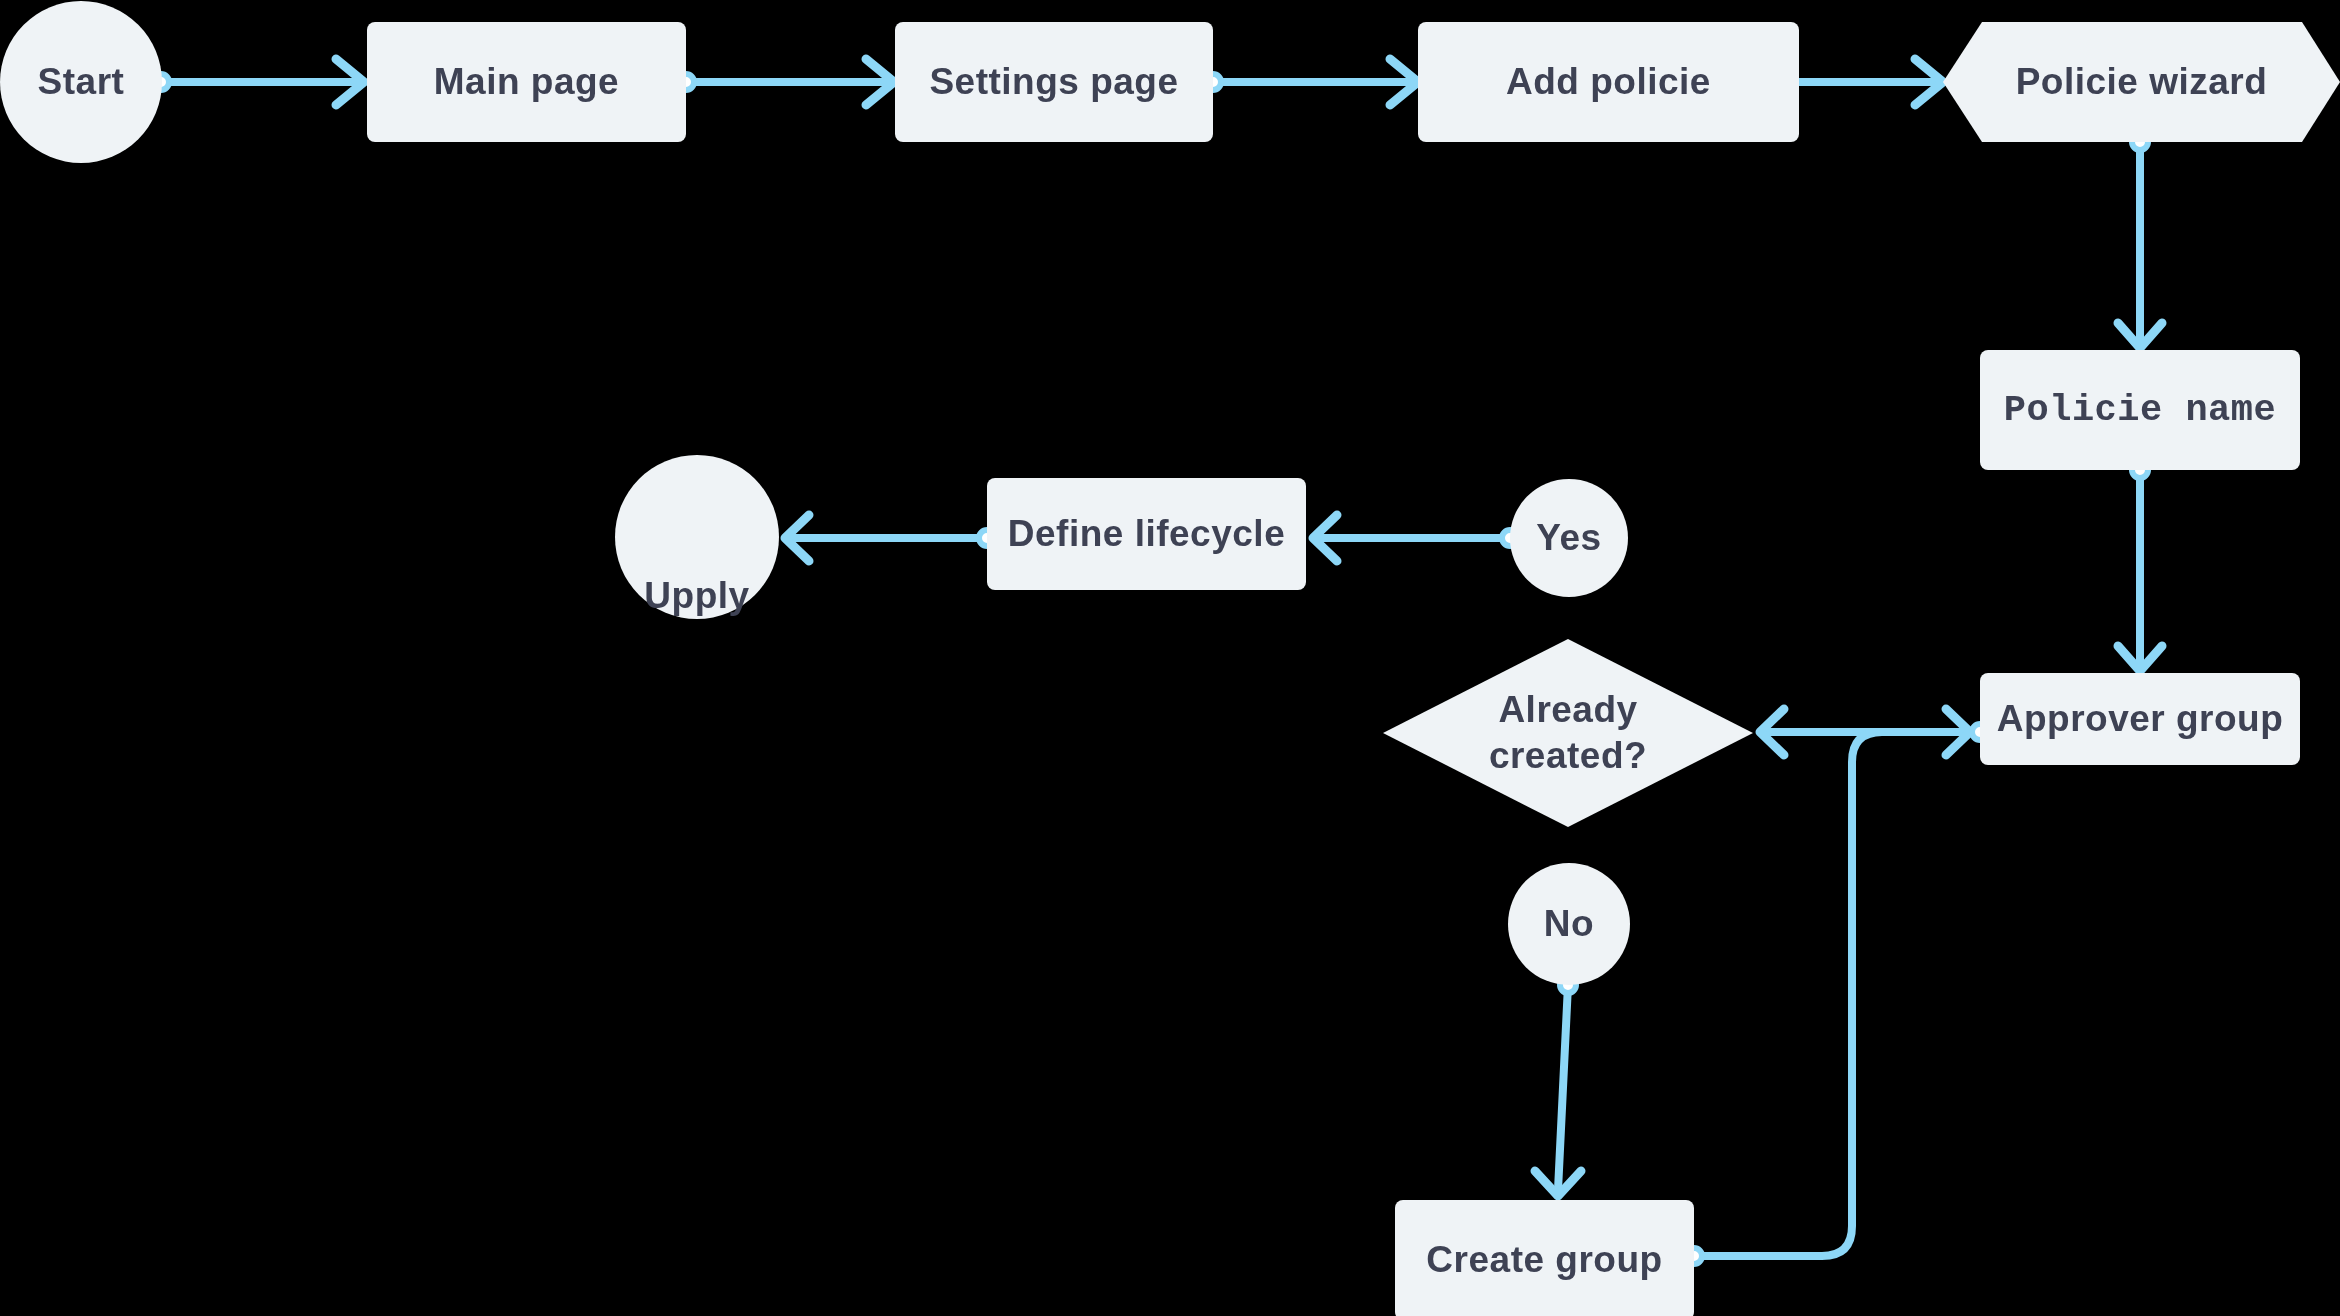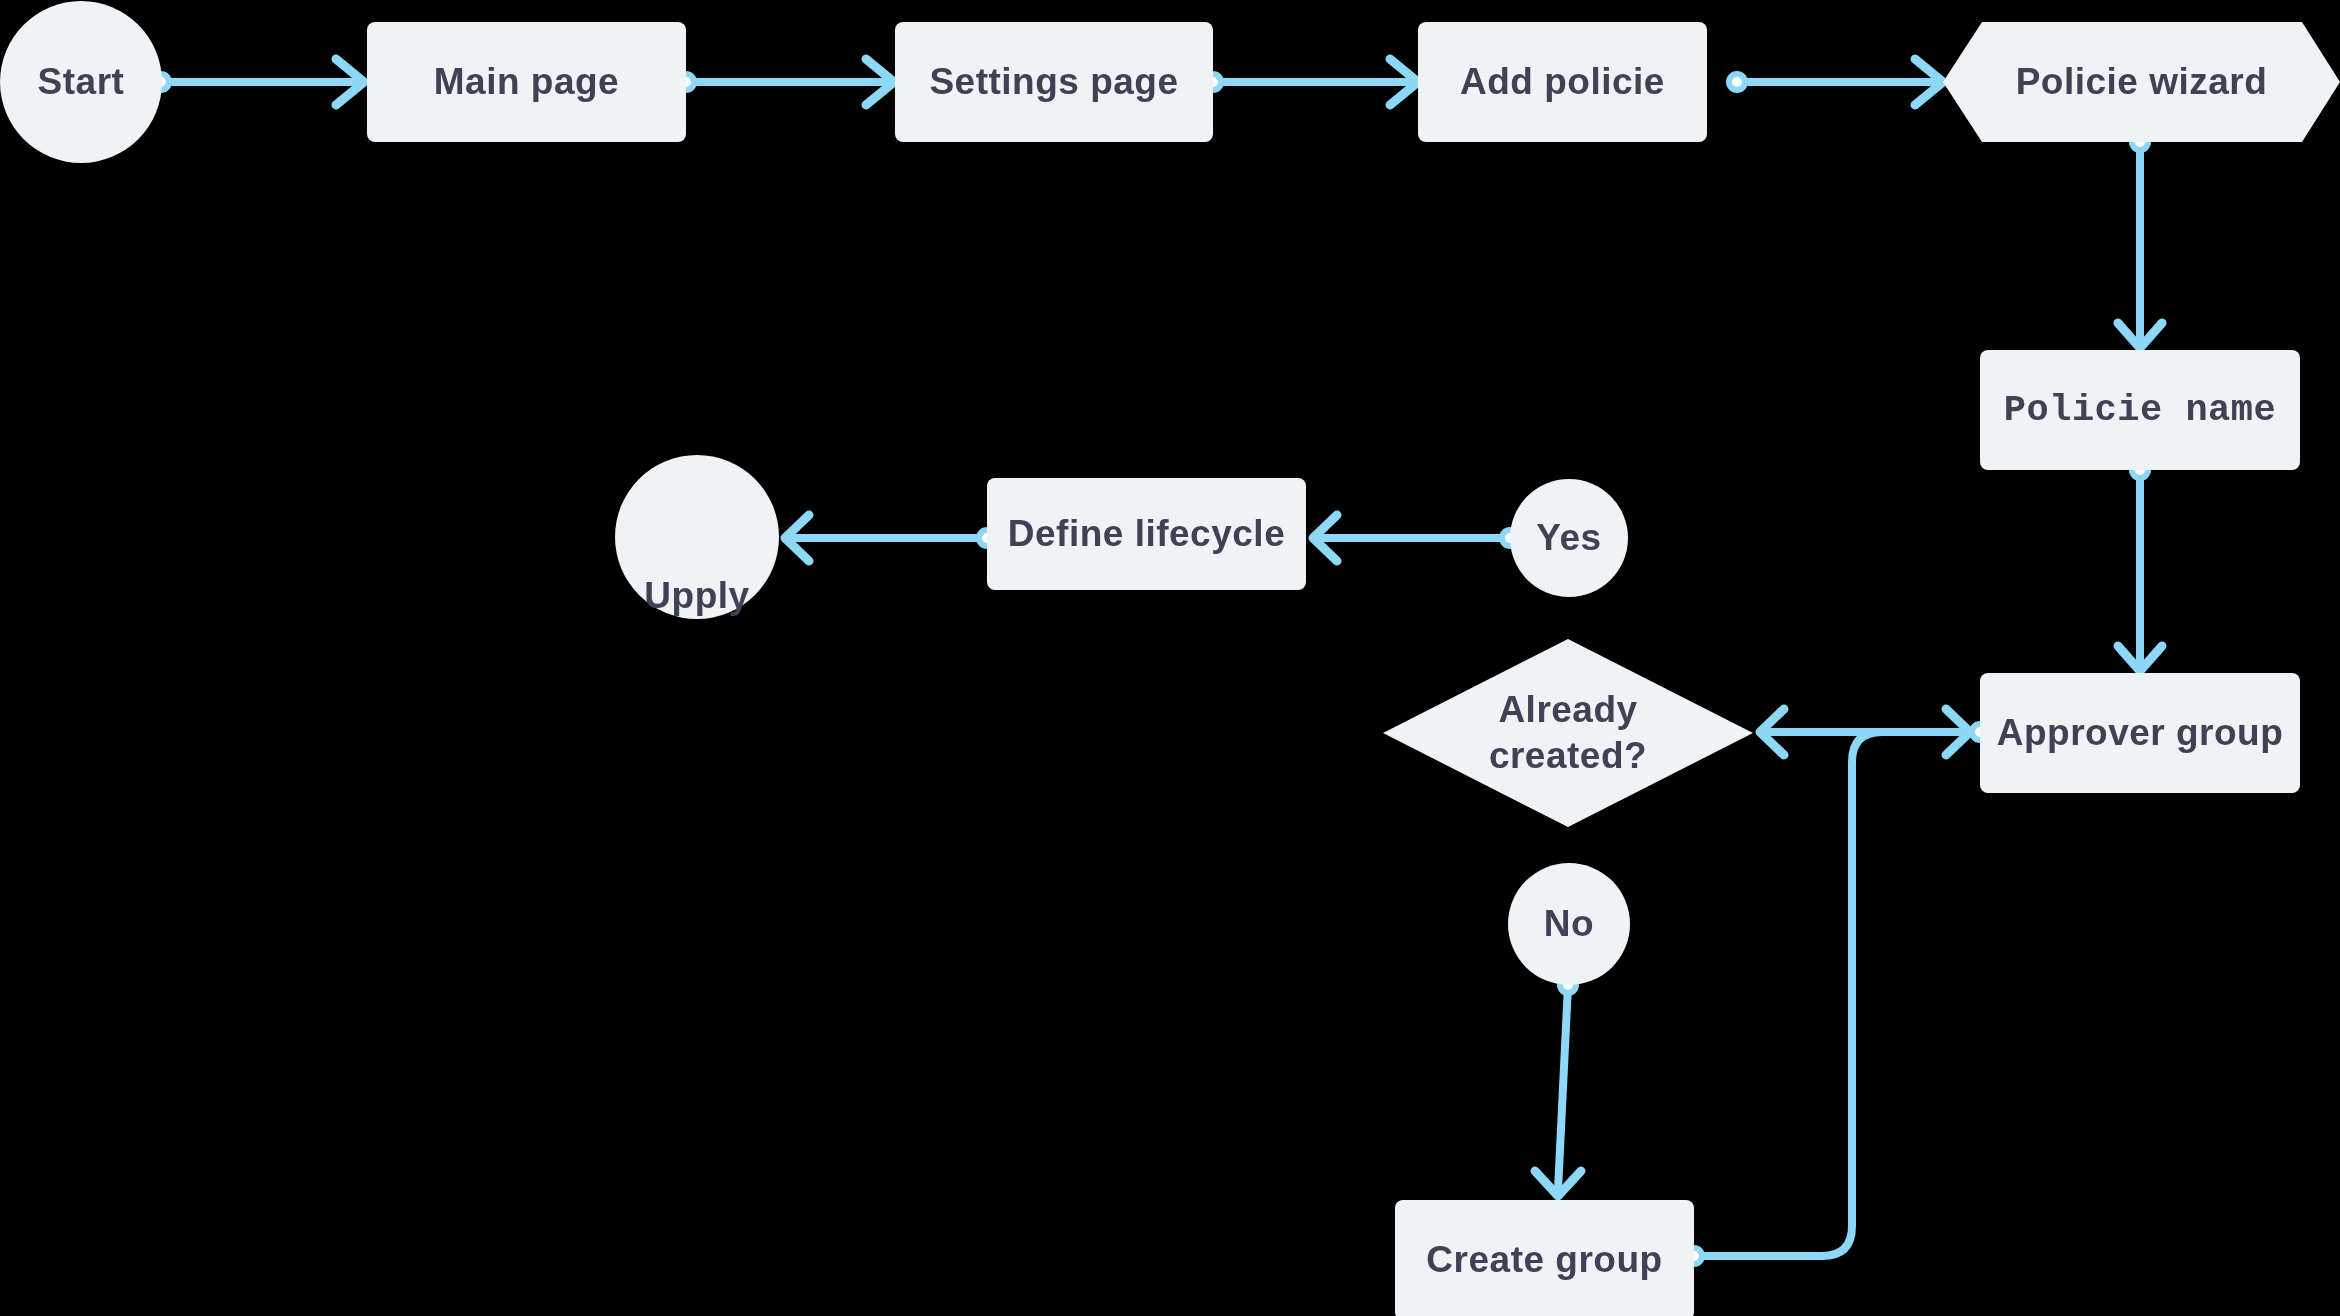--- a/index.html
+++ b/index.html
@@ -34,27 +34,27 @@
     text-align: center;
     line-height: 1.25;
   }
   .node.rect    { border-radius: 8px; }
   .node.circle  { border-radius: 50%; }
 
   
   .n-start    { left: 0px;    top: 1px;   width: 162px; height: 162px; }
   .n-main     { left: 367px;  top: 22px;  width: 319px; height: 120px; }
   .n-settings { left: 895px;  top: 22px;  width: 318px; height: 120px; }
-  .n-add      { left: 1418px; top: 22px;  width: 289px; height: 120px; }
+  .n-add      { left: 1418px; top: 22px;  width: 381px; height: 120px; }
   .n-wizard   { left: 1943px; top: 22px;  width: 397px; height: 120px;
                 clip-path: polygon(39px 0%, calc(100% - 38px) 0%, 100% 50%,
                                    calc(100% - 38px) 100%, 39px 100%, 0% 50%); }
   
   .n-name     { left: 1980px; top: 350px; width: 320px; height: 120px; font-family: Liberation Mono, monospace; }
-  .n-approver { left: 1980px; top: 673px; width: 320px; height: 120px; }
+  .n-approver { left: 1980px; top: 673px; width: 320px; height: 92px; }
   
   .n-upply    { left: 615px;  top: 455px; width: 164px; height: 164px; align-items: flex-end; }
   .n-define   { left: 987px;  top: 478px; width: 319px; height: 112px; }
   .n-yes      { left: 1510px; top: 479px; width: 118px; height: 118px; align-items: center; }
   
   .n-diamond  { left: 1383px; top: 639px; width: 370px; height: 188px;
                 clip-path: polygon(50% 0%, 100% 50%, 50% 100%, 0% 50%); }
   .n-diamond .wrap-label { width: 190px; }
   .n-no       { left: 1508px; top: 863px; width: 122px; height: 122px; }
   .n-create   { left: 1395px; top: 1200px; width: 299px; height: 120px; }

